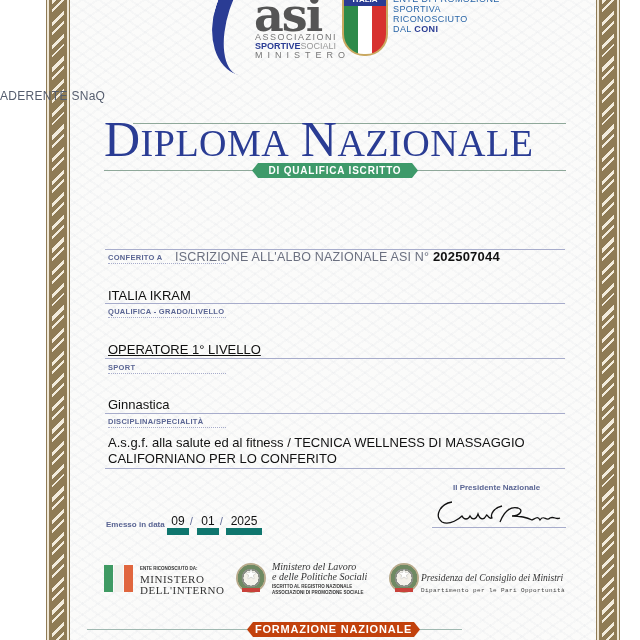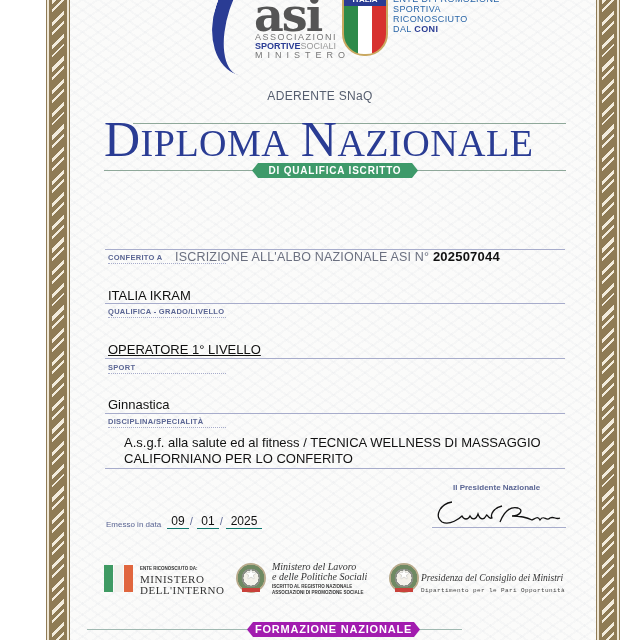--- a/index.html
+++ b/index.html
@@ -26,58 +26,58 @@
   .asi-sub .grey{color:#999;letter-spacing:0;}
   .asi-sub .wide{letter-spacing:5px;}
 
   .coni-shield{left:342px;top:-10px;width:42px;height:62px;
     background:linear-gradient(90deg,#2e8a4a 0 33%,#ffffff 33% 66%,#d7312f 66%);
     border:2px solid #c9a860;border-radius:0 0 22px 22px;}
   .coni-band{left:344px;top:-6px;width:42px;height:12px;background:#2a3c94;color:#fff;font-size:8px;text-align:center;line-height:12px;font-weight:bold;}
   .coni-text{left:393px;top:-6px;font-size:9px;line-height:10px;color:#2a66a8;letter-spacing:0.4px;}
   .coni-text b{font-weight:bold;color:#2a3c94;}
 
-  .aderente{left:0;width:640px;top:89px;text-align:center;font-size:12px;color:#555d6e;letter-spacing:0.3px;}
+  .aderente{left:0;width:640px;top:89px;font-size:12px;color:#555d6e;letter-spacing:0.3px;}
 
   .title-line{height:1px;background:#8fa89a;}
   .title{left:104px;top:114px;width:465px;font-family:"Liberation Serif",serif;color:#2a3c94;font-size:44px;line-height:50px;letter-spacing:0.5px;white-space:nowrap;}
   .title .big{font-size:50px;}
   .title .sm{font-size:38px;}
   .ribbon{left:252px;top:163px;width:166px;height:15px;background:#3e9a6a;color:#fff;font-size:10px;font-weight:bold;text-align:center;line-height:15px;letter-spacing:0.8px;
     clip-path:polygon(6px 0,calc(100% - 6px) 0,100% 50%,calc(100% - 6px) 100%,6px 100%,0 50%);}
   .iscrizione{left:175px;top:205px;font-size:12.5px;color:#6b7080;letter-spacing:0.2px;margin-top:44px;}
   .iscrizione .num{color:#111;font-weight:bold;font-size:13px;}
 
   .field-line{left:105px;width:460px;height:1px;background:#a7accb;}
   .field-label{left:108px;font-size:7.5px;font-weight:bold;color:#5a6593;letter-spacing:0.3px;}
   .field-label-under{left:108px;width:118px;height:0;border-bottom:1px dotted #a7accb;}
   .field-value{left:108px;font-size:13px;color:#111;}
-  .field-value.multi{line-height:16px;width:460px;margin-left:16px;}
+  .field-value.multi{line-height:16px;width:460px;}
 
-  .emesso{left:106px;top:520px;font-size:8px;font-weight:normal;color:#5a6593;text-align:right;}
-  .date-part{top:514px;font-size:12px;color:#111;border-bottom:1px solid #0f766e;text-align:center;}
+  .emesso{left:106px;top:520px;font-size:8px;font-weight:bold;color:#5a6593;text-align:right;}
+  .date-part{top:514px;font-size:12px;color:#111;border-bottom:7px solid #0f766e;text-align:center;}
   .date-sep{top:516px;font-size:10px;color:#5a6593;}
 
   .pres-label{left:453px;top:483px;font-size:8px;font-weight:bold;color:#5a6593;}
   .sig-line{left:432px;top:527px;width:134px;height:1px;background:#a7accb;}
   .signature{left:432px;top:494px;width:134px;height:34px;}
 
   .flag-bars{left:103px;top:563px;width:32px;height:30px;}
   .min-int-small{left:140px;top:566px;font-size:4.5px;font-weight:bold;color:#333;}
   .min-int{left:140px;top:574px;font-family:"Liberation Serif",serif;font-size:11px;line-height:11px;color:#333;letter-spacing:0.5px;}
 
   .emblem{width:30px;height:30px;border-radius:50%;background:radial-gradient(circle,#f4f1ea 0 35%,#8a8f86 36% 44%,#6f8a63 45% 62%,#b7a98a 63% 100%);}
   .emblem .star{position:absolute;left:0;top:3px;width:30px;text-align:center;color:#fff;font-size:14px;text-shadow:0 0 1px #777;}
   .emblem .ribbon-r{position:absolute;left:6px;top:25px;width:18px;height:4px;background:#c9413a;}
   .lav-script{left:272px;top:562px;font-family:"Liberation Serif",serif;font-style:italic;font-size:10px;line-height:10px;color:#333;}
   .lav-small{left:272px;top:584px;font-size:4.5px;line-height:5.5px;font-weight:bold;color:#333;}
   .pres-script{left:421px;top:573px;font-family:"Liberation Serif",serif;font-style:italic;font-size:9.5px;color:#333;}
   .pres-small{left:421px;top:587px;font-family:"Liberation Mono",monospace;font-size:6px;color:#444;letter-spacing:0.4px;}
 
-  .formazione{left:247px;top:622px;width:173px;height:15px;background:#a21caf;color:#fff;font-size:11px;font-weight:bold;text-align:center;line-height:15px;letter-spacing:0.8px;
+  .formazione{left:247px;top:622px;width:173px;height:15px;background:#c2410c;color:#fff;font-size:11px;font-weight:bold;text-align:center;line-height:15px;letter-spacing:0.8px;
     clip-path:polygon(6px 0,calc(100% - 6px) 0,100% 50%,calc(100% - 6px) 100%,6px 100%,0 50%);}
 </style>
 </head>
 <body>
 
 <div class="border border-left">
   <div class="rope"></div>
     <div class="edge" style="left:1px"></div>
     <div class="edge" style="left:21px"></div>
 </div>

